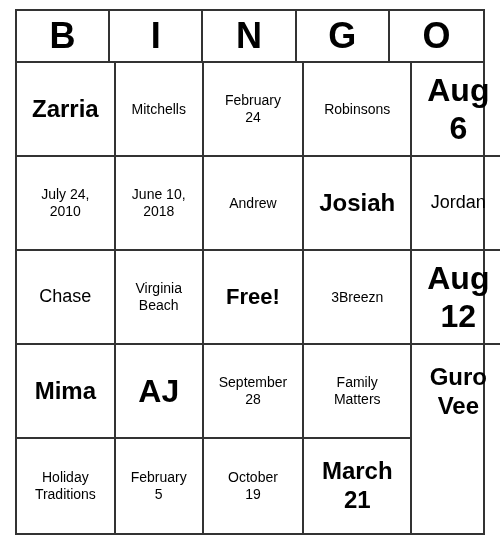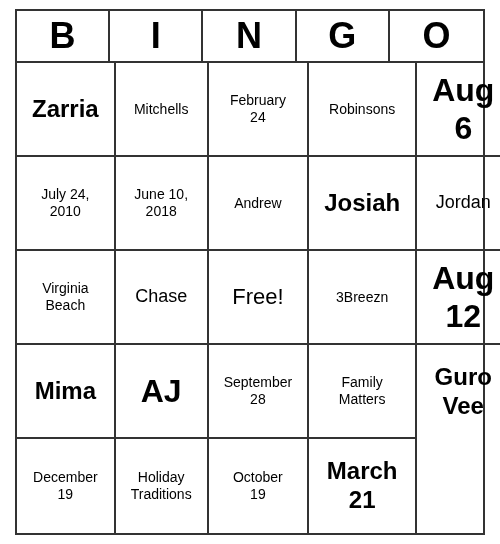--- a/index.html
+++ b/index.html
@@ -56,21 +56,21 @@
     .bingo-cell.large {
       font-size: 24px;
       font-weight: bold;
     }
     .bingo-cell.xlarge {
       font-size: 32px;
       font-weight: bold;
     }
     .bingo-cell.free {
       font-size: 22px;
-      font-weight: normal;
+      font-weight: bold;
     }
     .bingo-cell.medium {
       font-size: 18px;
       font-weight: normal;
     }
   </style>
 </head>
 <body>
 
 <div class="bingo-card">
@@ -85,28 +85,28 @@
   <div class="bingo-cell large">Zarria</div>
       <div class="bingo-cell">Mitchells</div>
       <div class="bingo-cell">February 24</div>
       <div class="bingo-cell">Robinsons</div>
       <div class="bingo-cell xlarge">Aug 6</div>
       <div class="bingo-cell">July 24, 2010</div>
       <div class="bingo-cell">June 10, 2018</div>
       <div class="bingo-cell">Andrew</div>
       <div class="bingo-cell large">Josiah</div>
       <div class="bingo-cell medium">Jordan</div>
+      <div class="bingo-cell medium">Chase</div>
       <div class="bingo-cell">Virginia Beach</div>
-      <div class="bingo-cell medium">Chase</div>
       <div class="bingo-cell free">Free!</div>
       <div class="bingo-cell">3Breezn</div>
       <div class="bingo-cell xlarge">Aug 12</div>
       <div class="bingo-cell large">Mima</div>
       <div class="bingo-cell xlarge">AJ</div>
       <div class="bingo-cell">September 28</div>
       <div class="bingo-cell">Family Matters</div>
       <div class="bingo-cell large">Guro Vee</div>
-      <div class="bingo-cell">December 19</div>
       <div class="bingo-cell">Holiday Traditions</div>
+      <div class="bingo-cell">February 5</div>
       <div class="bingo-cell">October 19</div>
       <div class="bingo-cell large">March 21</div>
     </div>
 </div>
 
 </body></html>

